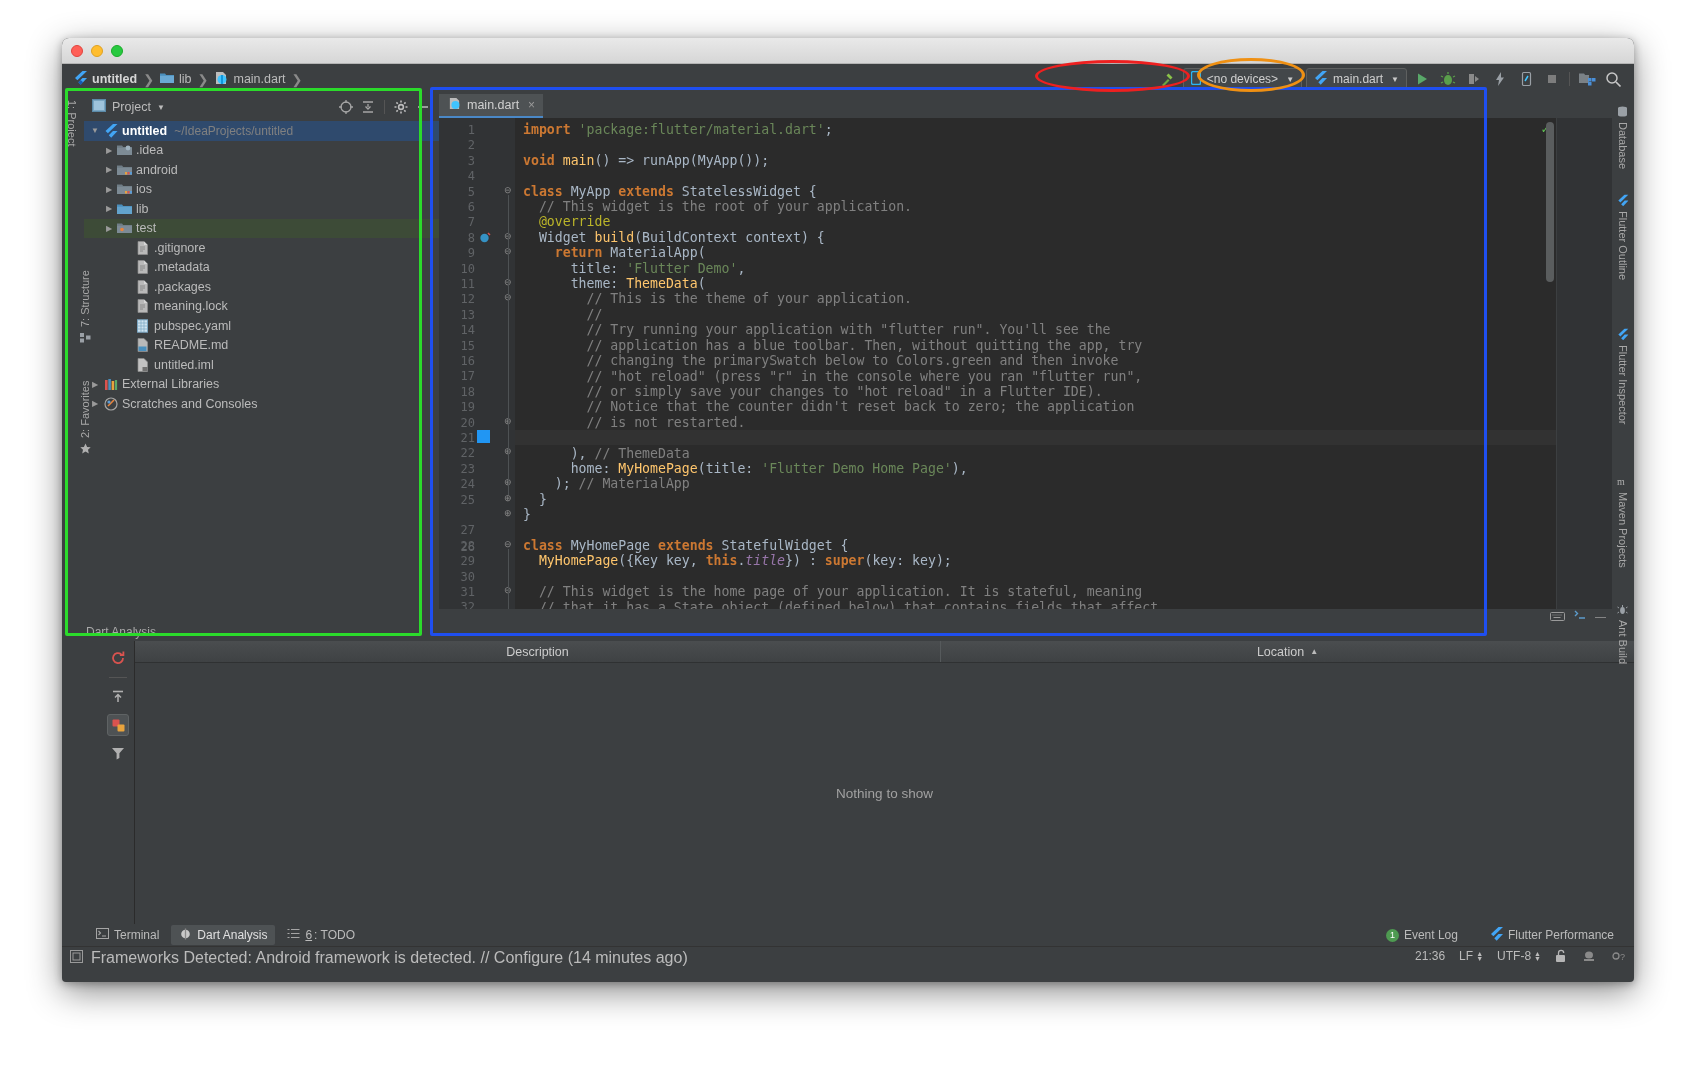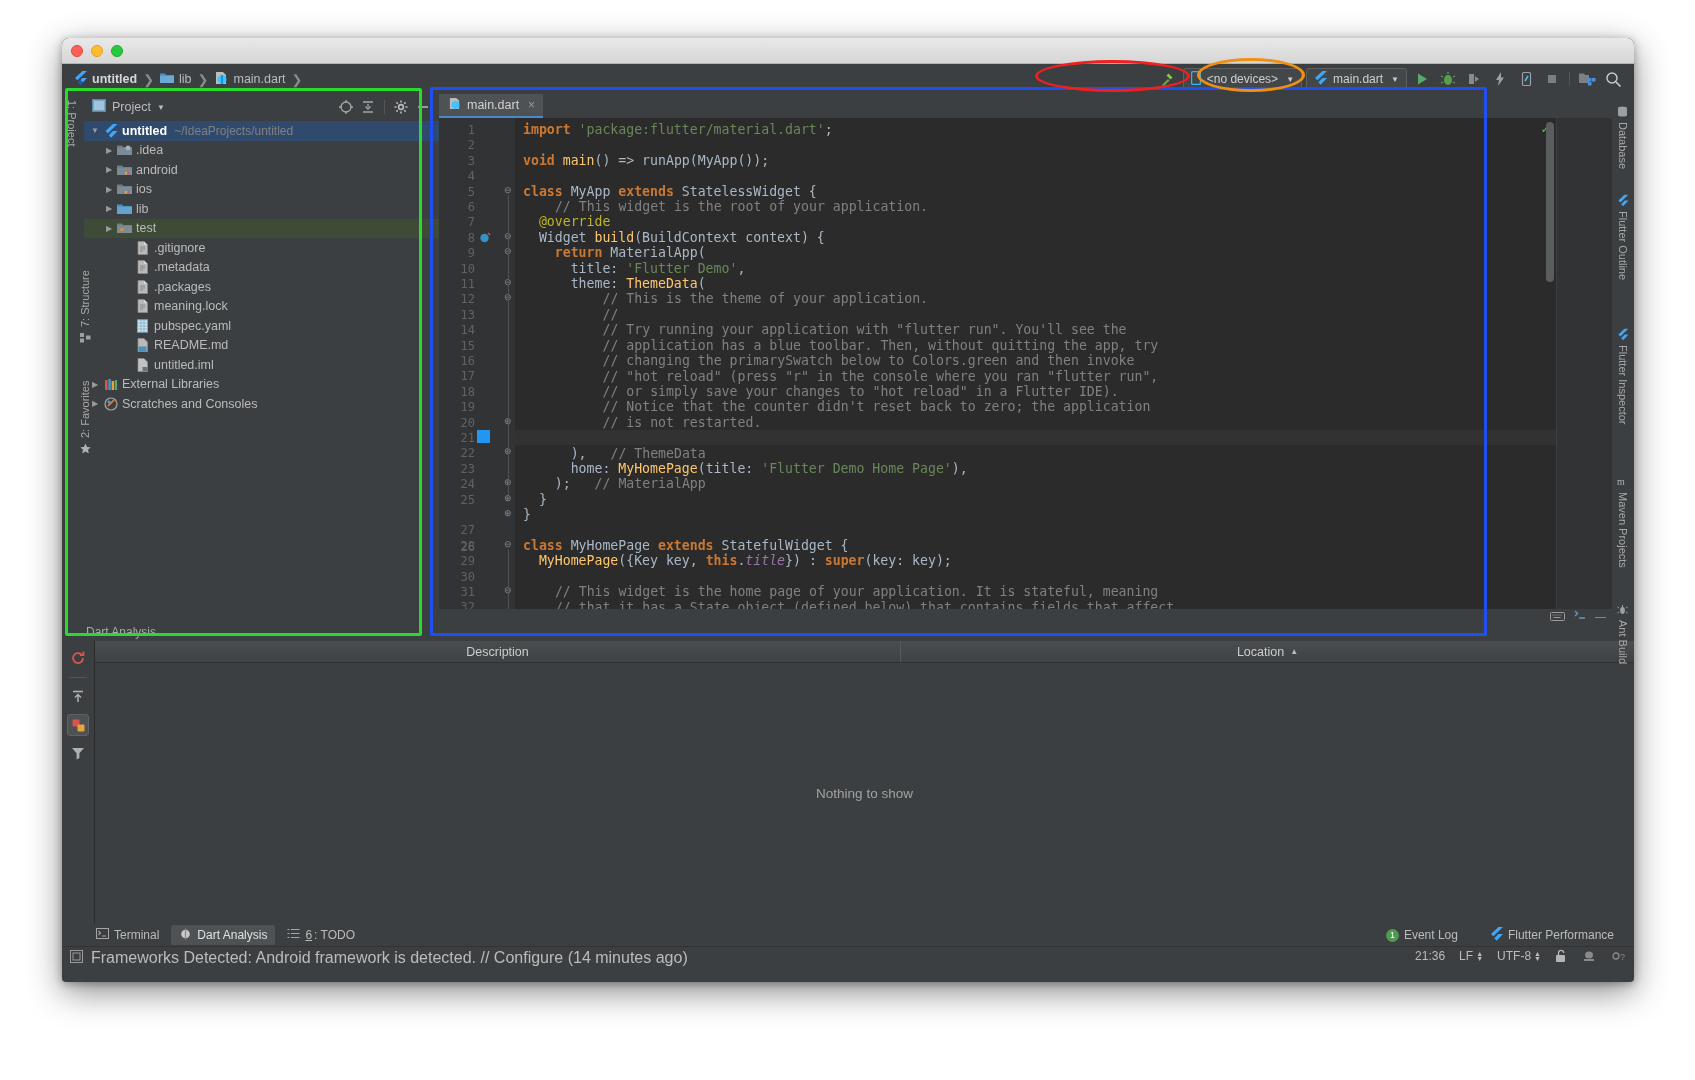--- a/index.html
+++ b/index.html
@@ -97,39 +97,39 @@
   .gutmark { position:absolute; }
   .foldcol { width:14px; background:#313335; flex:none; position:relative;}
   .fold { position:absolute; left:3px; width:9px; height:9px; color:#888; font-size:9px;}
   .codewrap { flex:1; position:relative; background:#2b2b2b; overflow:hidden; }
   .code {
     font-family:"DejaVu Sans Mono", monospace; font-size:13.2px; line-height:15.4px;
     white-space:pre; color:#a9b7c6; padding:4px 0 0 8px;
   }
   .k{color:#cc7832;font-weight:bold;}
   .s{color:#6a8759;}
-  .c{color:#808080;margin-left:16px;}
+  .c{color:#808080;}
   .t{color:#ffc66d;}
   .an{color:#bbb529;}
   .it{color:#9876aa;font-style:italic;}
   .caretline { position:absolute; left:0; right:0; height:15.4px; background:#323232; }
   .txtcaret { display:inline-block; width:1px; height:13px; background:#bbb; vertical-align:-2px;}
 
   .editor-right-pad { width:56px; background:#313335; flex:none; border-left:1px solid #3c3f41;}
   .scroll-thumb { position:absolute; right:58px; top:4px; width:8px; height:160px; background:#5a5d5e; border-radius:4px;}
   .edit-check { position:absolute; right:62px; top:5px; color:#62c554; font-size:11px;}
 
   
   .editor-bottom { height:14px; background:#3c3f41; display:flex; align-items:center; justify-content:flex-end; padding-right:6px; gap:8px;}
 
   
   .dart-window { background:#3c3f41; height:100%; display:flex; flex-direction:column;}
   .dart-header { height:18px; display:flex; align-items:center; padding-left:24px; }
   .dart-header-label { color:#a9a9a9; font-size:12px; }
-  .dart-main { flex:1; display:flex; }
+  .dart-main { flex:1; display:flex;padding-left:40px; }
   .dart-tools { width:32px; background:#3c3f41; display:flex; flex-direction:column; align-items:center; padding-top:6px; gap:6px;}
   .dt { width:22px; height:22px; display:flex; align-items:center; justify-content:center; border-radius:3px;}
   .dt.on { background:#4e5254; border:1px solid #5f6364;}
   .dt-sep { width:18px; height:1px; background:#555; margin:2px 0;}
   .dart-content { flex:1; display:flex; flex-direction:column; background:#3c3f41; border-left:1px solid #2b2b2b; }
   .cols { height:22px; display:flex; background:linear-gradient(#4a4d4f,#3f4244); border-bottom:1px solid #2f3132;}
   .col { display:flex; align-items:center; justify-content:center; color:#cccccc; font-size:12.5px; position:relative;}
   .col + .col { border-left:1px solid #565a5c;}
   .col .sortarrow { font-size:8px; margin-left:6px; color:#bbb;}
   .nothing { flex:1; display:flex; align-items:center; justify-content:center; color:#a1a1a1; font-size:13.5px; background:#3c3f41;}

